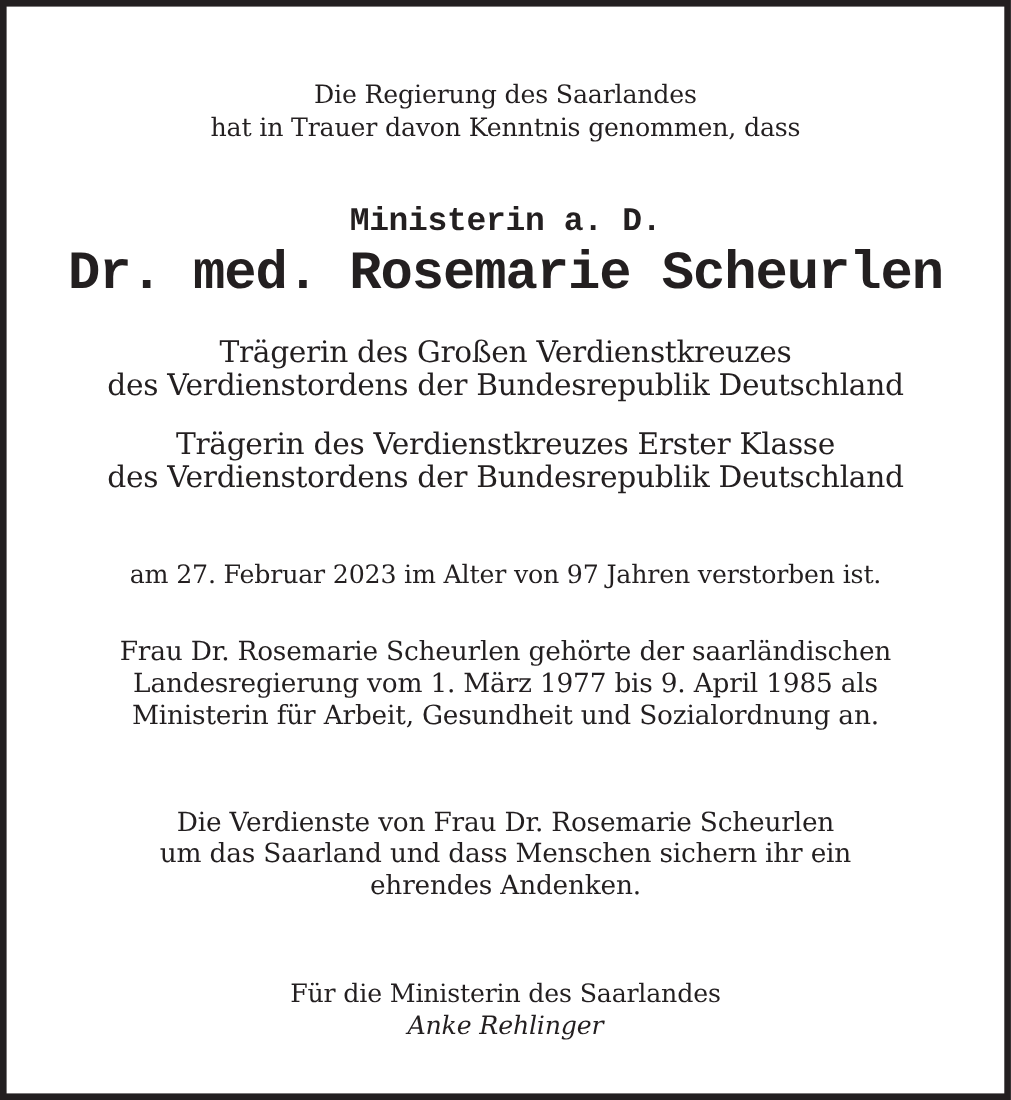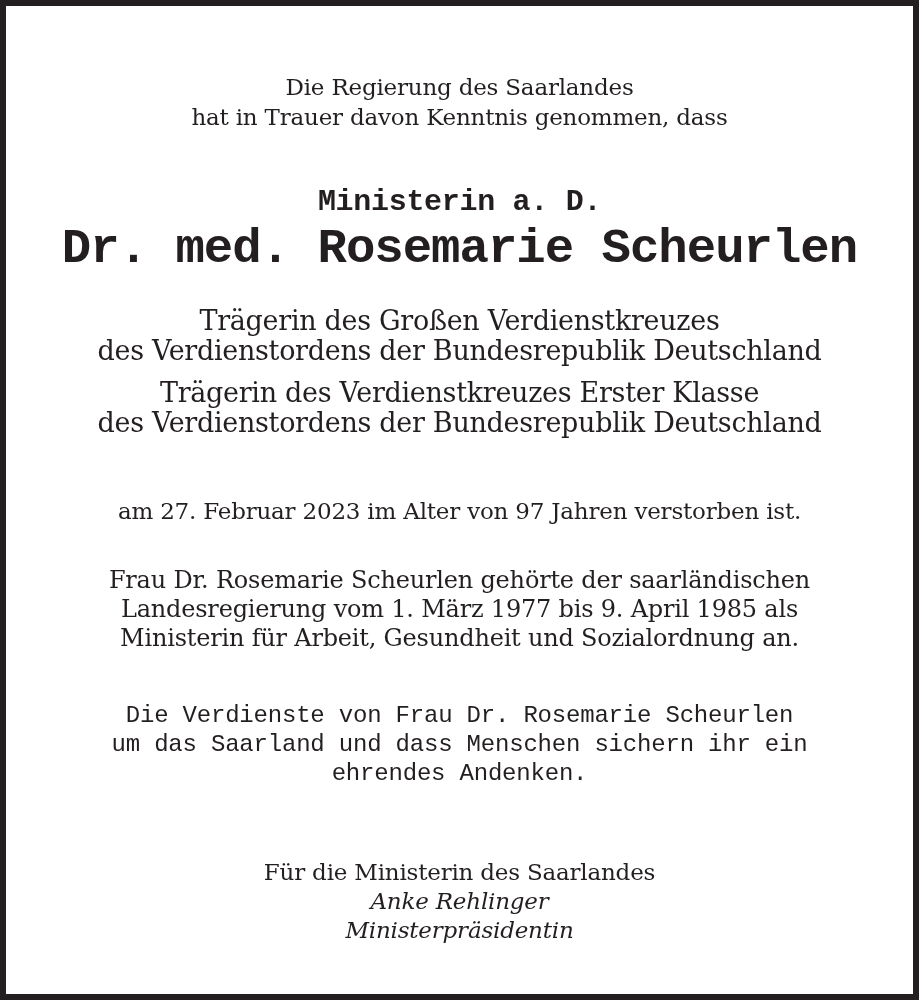--- a/index.html
+++ b/index.html
@@ -52,35 +52,35 @@
     line-height: 58px;
     font-weight: bold;
     letter-spacing: -1px;
   }
   .honor {
     font-size: 27px;
     line-height: 30px;
     letter-spacing: -0.3px;
   }
   .honor-1 { margin-top: 28px; }
-  .honor-2 { margin-top: 12px; }
+  .honor-2 { margin-top: 24px; }
   .death-line {
     margin-top: 58px;
     font-size: 23px;
     line-height: 30px;
     letter-spacing: -0.2px;
   }
   .body-par {
     font-size: 24px;
     line-height: 29px;
     letter-spacing: -0.2px;
     text-align: center;
   }
   .par-1 { margin-top: 40px; }
-  .par-2 { margin-top: 48px; font-family: Liberation Mono, monospace; }
+  .par-2 { margin-top: 68px; }
   .closing-block {
     margin-top: 70px;
     font-size: 23px;
     line-height: 29px;
     letter-spacing: -0.2px;
   }
   .signature {
     font-style: italic;
   }
 </style>

